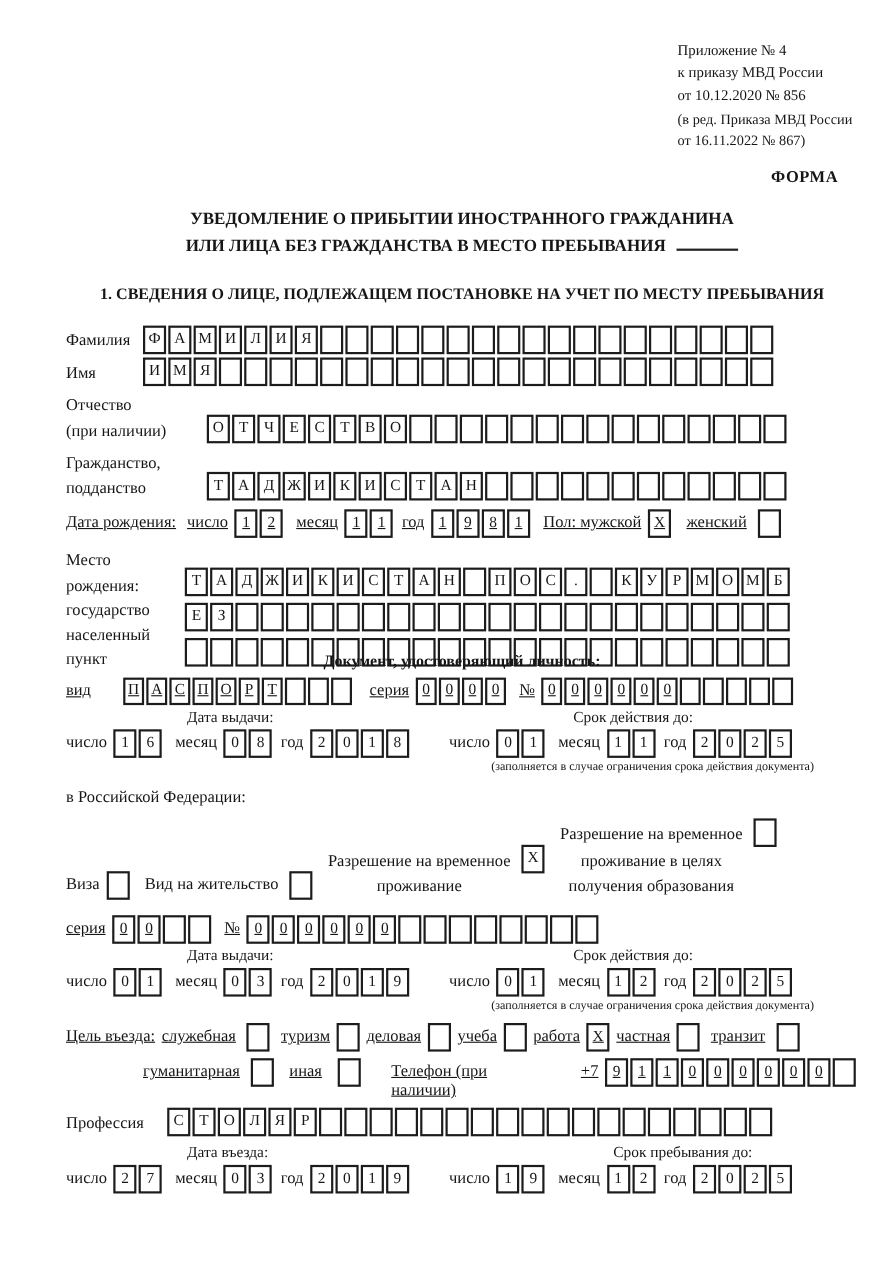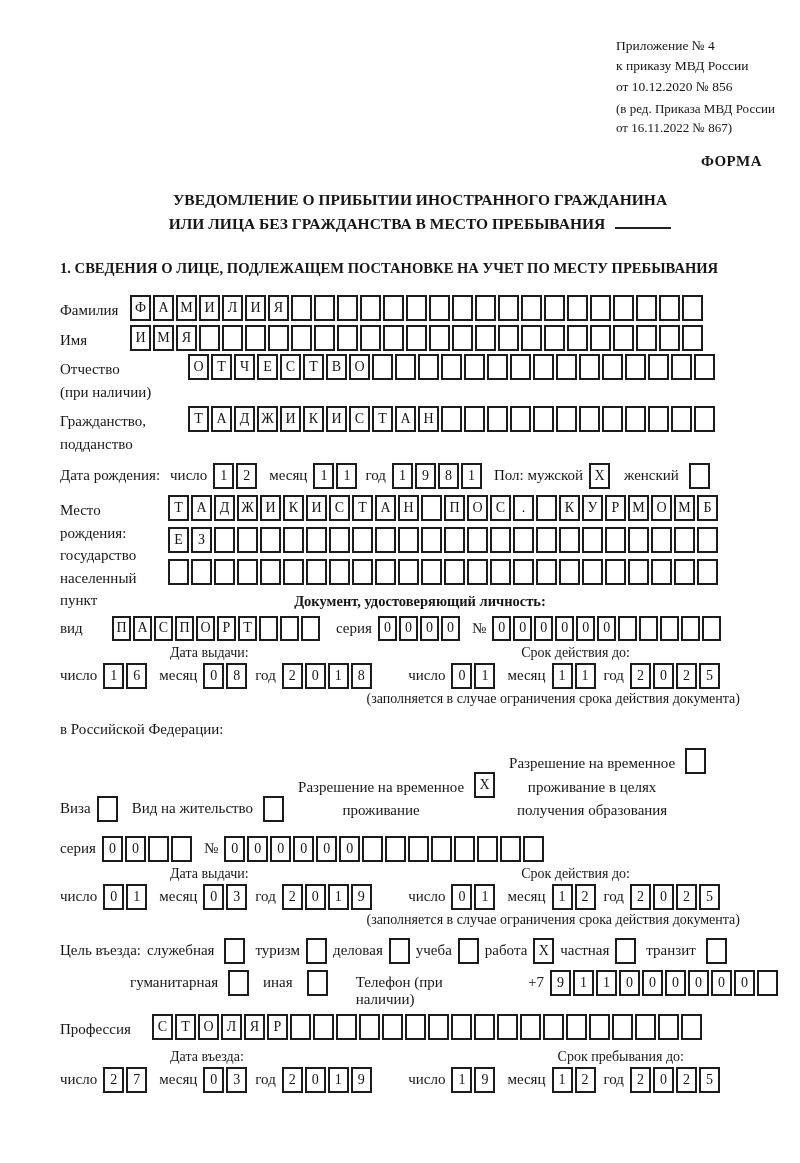--- a/index.html
+++ b/index.html
@@ -13,60 +13,60 @@
   .page { width:800px; height:1163px; padding:36px 20px 0 60px; }
 
   
   .annex { margin-left:556px; font-size:13.5px; line-height:1.5; }
   .annex-note { margin-left:556px; font-size:13px; line-height:1.45; margin-top:3px; }
   .forma { text-align:right; padding-right:18px; font-weight:bold; font-size:15px; letter-spacing:.5px; margin-top:16px; }
 
   .title { text-align:center; font-weight:bold; font-size:15.5px; line-height:1.55; margin-top:18px; }
   .blank-underline { display:inline-block; width:56px; border-bottom:2px solid #222; height:12px; margin-left:10px; }
 
-  .section-heading { font-weight:bold; font-size:14.6px; margin-top:24px; margin-bottom:18px; text-align:left; }
+  .section-heading { font-weight:bold; font-size:14.6px; margin-top:24px; margin-bottom:18px; text-align:center; }
 
   
   .cells { display:flex; flex:none; }
   .cell {
     width:21px; height:26px; flex:none;
     border:2px solid #1c1c1c; margin-right:2px;
     display:flex; align-items:center; justify-content:center;
     font-size:14px; background:#fff;
   }
   .cells.sm .cell { width:19px; height:25px; }
 
   .checkbox {
     width:21px; height:26px; flex:none;
     border:2px solid #1c1c1c; display:inline-flex;
     align-items:center; justify-content:center; font-size:14px; background:#fff;
   }
 
-  .frow { display:flex; align-items:flex-start; margin-bottom:3px; }
+  .frow { display:flex; align-items:flex-end; margin-bottom:3px; }
   .flabel { flex:none; padding-top:4px; line-height:1.5; }
   .w70  { width:70px; }
   .w128 { width:128px; }
   .w108 { width:108px; }
   .w80  { width:92px; }
   .stackrows .cells { margin-bottom:6px; }
 
-  .inline-row { display:flex; align-items:flex-start; margin:8px 0 3px 0; }
+  .inline-row { display:flex; align-items:flex-start; margin:8px 0 3px 0;text-decoration:underline; }
   .inline-row .t { padding-top:4px; }
   .gap6 { margin-left:6px; } .gap10 { margin-left:10px; } .gap14 { margin-left:14px; }
 
   .center-bold { text-align:center; font-weight:bold; font-size:14.5px; margin:6px 0 6px 0; }
 
   .dates-header { display:flex; font-size:14px; margin-top:4px;gap:12px; }
   .dh-left { margin-left:110px; }
   .dh-right { margin-left:auto; margin-right:150px; }
   .daterow { display:flex; align-items:flex-start; margin-top:2px; }
   .dgroup { display:flex; align-items:flex-start; }
   .dgroup .t { padding-top:4px; }
   .dright { margin-left:auto; margin-right:58px; }
-  .small-note { font-size:14px; text-align:right; padding-right:40px; margin-top:2px; }
+  .small-note { font-size:11px; text-align:right; padding-right:40px; margin-top:2px; }
 
   .plain { margin-top:10px; line-height:1.7; }
 
   .cbrow { display:flex; align-items:flex-end; margin-top:6px; }
   .cb-item { display:flex; align-items:flex-start; }
   .cb-item .t { padding-top:4px; }
   .stack { text-align:center; line-height:1.55; padding-top:4px; }
 </style>
 </head>
 <body>

